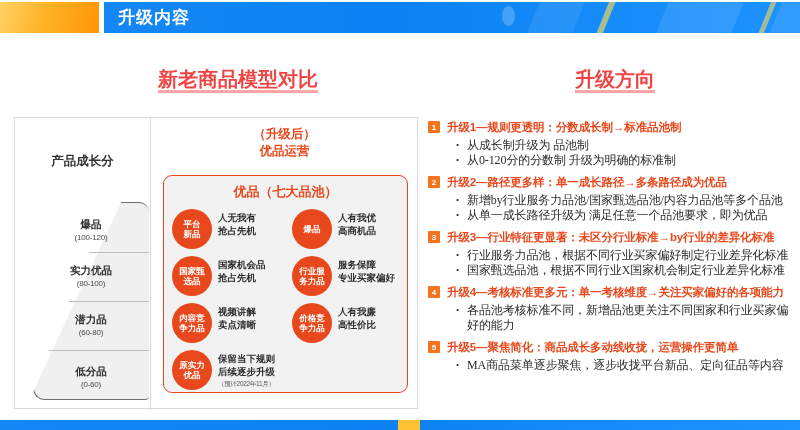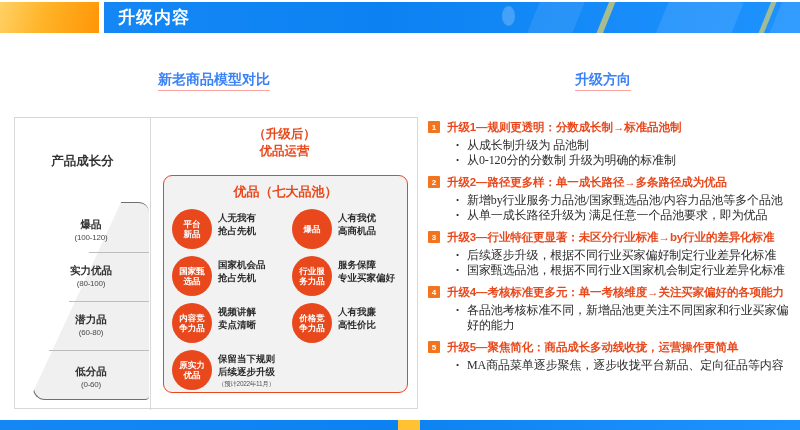--- a/index.html
+++ b/index.html
@@ -33,22 +33,22 @@
   .deco.s3 { left:560px; width:70px; background:rgba(255,255,255,.10); }
   .deco.s4 { left:660px; width:5px;  background:rgba(214,206,110,.70); }
   .deco.s5 { left:672px; width:30px; background:rgba(255,255,255,.09); }
   .deco-dot {
     position:absolute; left:398px; top:4px; width:13px; height:20px;
     border-radius:50%; background:rgba(255,255,255,.22);
   }
 
   
   .sect-title {
-    position:absolute; font-size:14px; font-weight:bold; color:#3b82f6;
-    border-bottom:1px solid #fca5a5; padding-bottom:2px; line-height:18px;
+    position:absolute; font-size:20px; font-weight:bold; color:#ef4444;
+    border-bottom:3px solid #fca5a5; padding-bottom:2px; line-height:18px;
   }
   #t-left  { left:158px; top:70px; }
   #t-right { left:575px; top:70px; }
 
   
   .diagram { position:absolute; left:14px; top:117px; width:404px; height:292px;
              border:1px solid #d8d8d8; background:#fff; }
   .diagram-split { position:absolute; left:135px; top:0; width:1px; height:292px; background:#d8d8d8; }
 
   .old-head {
@@ -288,21 +288,21 @@
       <div class="subs">
         <div class="sub">新增by行业服务力品池/国家甄选品池/内容力品池等多个品池</div>
         <div class="sub">从单一成长路径升级为 满足任意一个品池要求，即为优品</div>
       </div>
     </div>
 
     <div class="item">
       <div class="badge">3</div>
       <div class="item-head">升级3—行业特征更显著：未区分行业标准→by行业的差异化标准</div>
       <div class="subs">
-        <div class="sub">后续逐步升级，根据不同行业买家偏好制定行业差异化标准</div>
+        <div class="sub">行业服务力品池，根据不同行业买家偏好制定行业差异化标准</div>
         <div class="sub">国家甄选品池，根据不同行业X国家机会制定行业差异化标准</div>
       </div>
     </div>
 
     <div class="item">
       <div class="badge">4</div>
       <div class="item-head">升级4—考核标准更多元：单一考核维度→关注买家偏好的各项能力</div>
       <div class="subs">
         <div class="sub">各品池考核标准不同，新增品池更关注不同国家和行业买家偏好的能力</div>
       </div>

